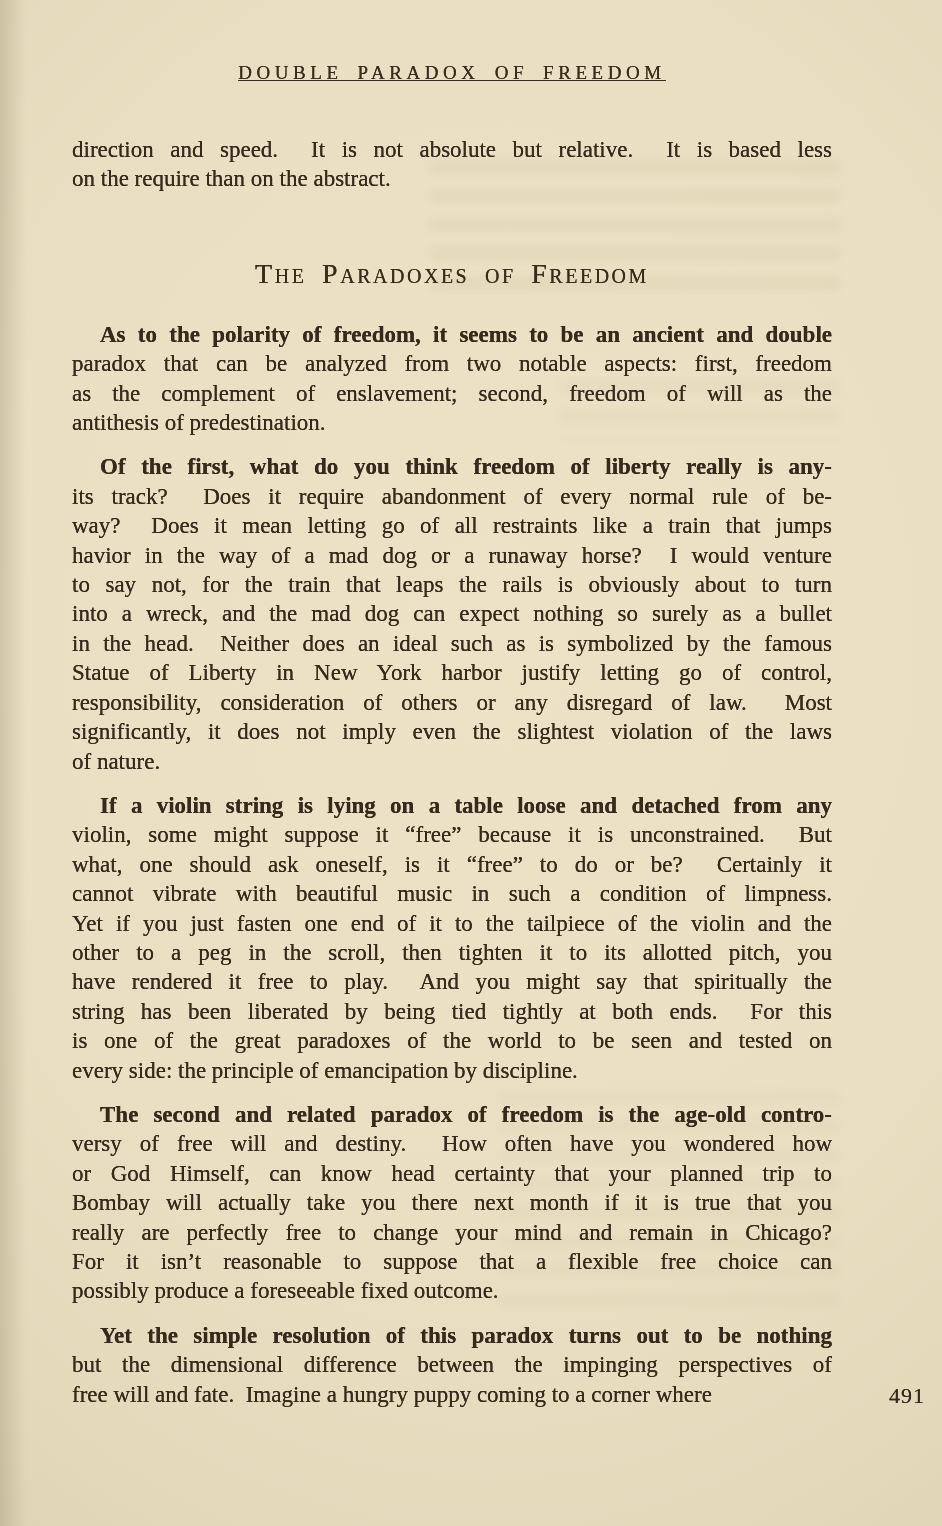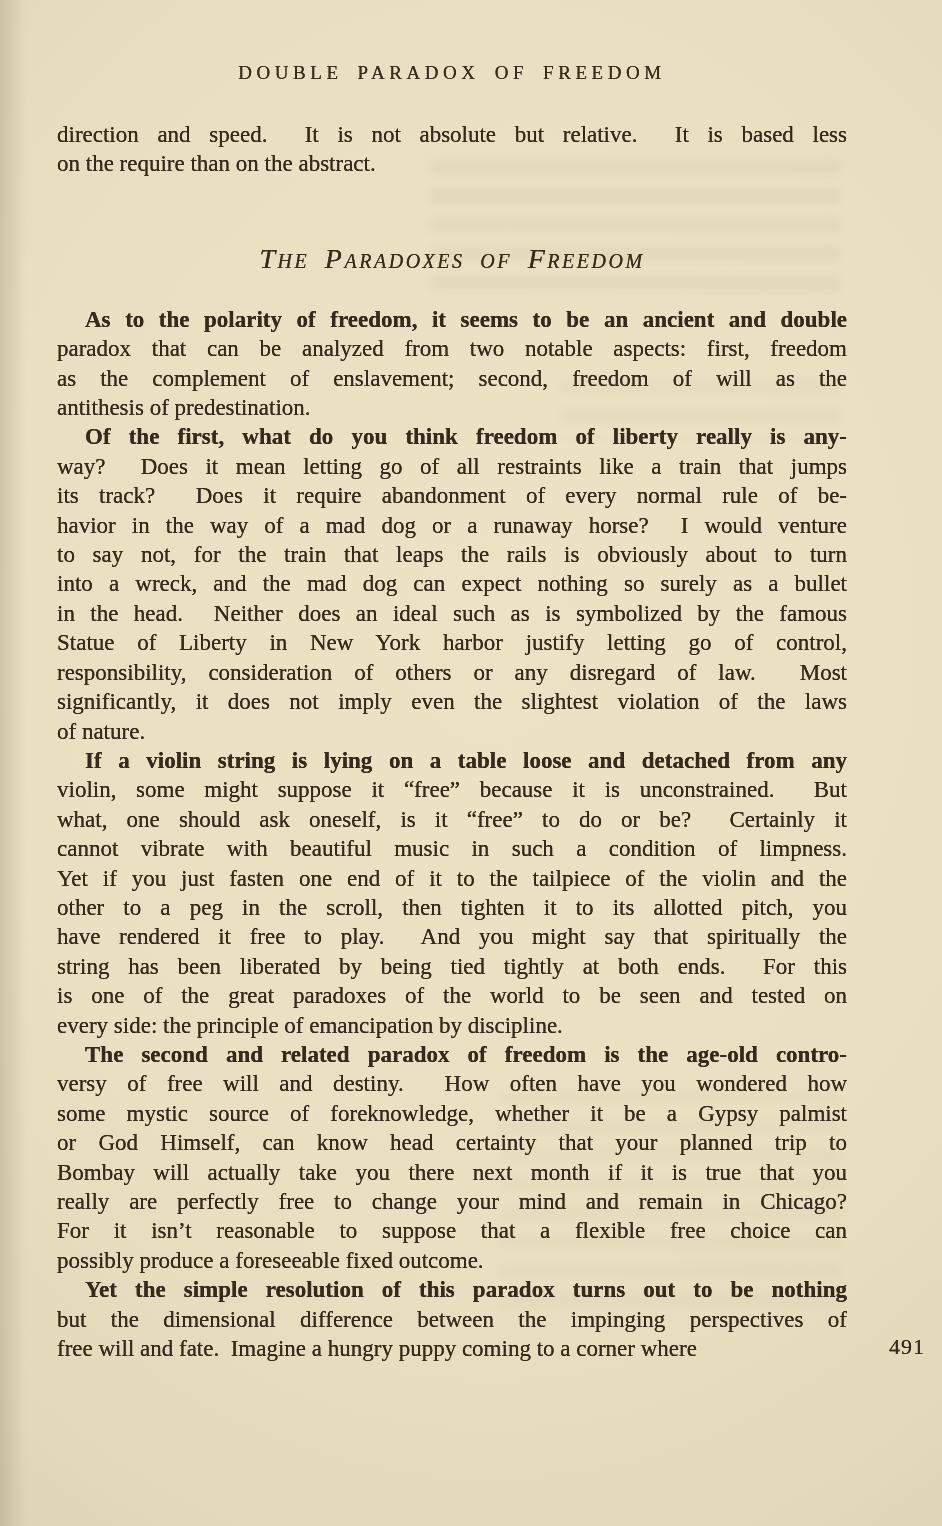--- a/index.html
+++ b/index.html
@@ -47,54 +47,54 @@
     position: absolute;
     left: 57px;
     width: 790px;
     top: 62px;
     text-align: center;
     font-size: 19px;
     letter-spacing: 0.24em;
     word-spacing: 0.30em;
     color: #382d1d;
     text-shadow: 0 0 0.5px currentColor;
+    text-decoration: underline;
   }
   .text-column {
     position: absolute;
     left: 57px;
     top: 120px;
     width: 790px;
     font-size: 23px;
     line-height: 29.4px;
     text-shadow: 0 0 0.5px currentColor;
   }
   .section-heading {
     margin: 62px 0 28px 0;
     font-weight: normal;
     font-variant: small-caps;
     text-align: center;
     font-size: 28px;
     line-height: 36px;
     letter-spacing: 0.09em;
     word-spacing: 0.22em;
     color: #382d1d;
-    font-style: italic;
   }
-  .paragraph { margin: 0; }
+  .paragraph { margin: 15px; }
   .paragraph.indent .line:first-child { text-indent: 28px; font-weight: bold; }
   .line {
     text-align: justify;
     text-align-last: justify;
     white-space: pre-wrap;
   }
   .line.last { text-align-last: left; }
   .folio {
     position: absolute;
     right: -78px;
-    bottom: 2px;
+    bottom: 14px;
     font-size: 22px;
     letter-spacing: 1px;
     text-shadow: 0 0 0.5px currentColor;
   }
 </style>
 </head>
 <body>
 
 <div class="page">
   <div class="edge-shade"></div>
@@ -112,22 +112,22 @@
       </div>
       <h2 class="section-heading">The Paradoxes of Freedom</h2>
       <div class="paragraph indent">
         <div class="line">As to the polarity of freedom, it seems to be an ancient and double</div>
         <div class="line">paradox that can be analyzed from two notable aspects: first, freedom</div>
         <div class="line">as the complement of enslavement; second, freedom of will as the</div>
         <div class="line last">antithesis of predestination.</div>
       </div>
       <div class="paragraph indent">
         <div class="line">Of the first, what do you think freedom of liberty really is any-</div>
+        <div class="line">its track?  Does it require abandonment of every normal rule of be-</div>
         <div class="line">way?  Does it mean letting go of all restraints like a train that jumps</div>
-        <div class="line">its track?  Does it require abandonment of every normal rule of be-</div>
         <div class="line">havior in the way of a mad dog or a runaway horse?  I would venture</div>
         <div class="line">to say not, for the train that leaps the rails is obviously about to turn</div>
         <div class="line">into a wreck, and the mad dog can expect nothing so surely as a bullet</div>
         <div class="line">in the head.  Neither does an ideal such as is symbolized by the famous</div>
         <div class="line">Statue of Liberty in New York harbor justify letting go of control,</div>
         <div class="line">responsibility, consideration of others or any disregard of law.  Most</div>
         <div class="line">significantly, it does not imply even the slightest violation of the laws</div>
         <div class="line last">of nature.</div>
       </div>
       <div class="paragraph indent">
@@ -138,21 +138,20 @@
         <div class="line">Yet if you just fasten one end of it to the tailpiece of the violin and the</div>
         <div class="line">other to a peg in the scroll, then tighten it to its allotted pitch, you</div>
         <div class="line">have rendered it free to play.  And you might say that spiritually the</div>
         <div class="line">string has been liberated by being tied tightly at both ends.  For this</div>
         <div class="line">is one of the great paradoxes of the world to be seen and tested on</div>
         <div class="line last">every side: the principle of emancipation by discipline.</div>
       </div>
       <div class="paragraph indent">
         <div class="line">The second and related paradox of freedom is the age-old contro-</div>
         <div class="line">versy of free will and destiny.  How often have you wondered how</div>
-        <div class="line">some mystic source of foreknowledge, whether it be a Gypsy palmist</div>
         <div class="line">or God Himself, can know head certainty that your planned trip to</div>
         <div class="line">Bombay will actually take you there next month if it is true that you</div>
         <div class="line">really are perfectly free to change your mind and remain in Chicago?</div>
         <div class="line">For it isn’t reasonable to suppose that a flexible free choice can</div>
         <div class="line last">possibly produce a foreseeable fixed outcome.</div>
       </div>
       <div class="paragraph indent">
         <div class="line">Yet the simple resolution of this paradox turns out to be nothing</div>
         <div class="line">but the dimensional difference between the impinging perspectives of</div>
         <div class="line last">free will and fate.  Imagine a hungry puppy coming to a corner where</div>

